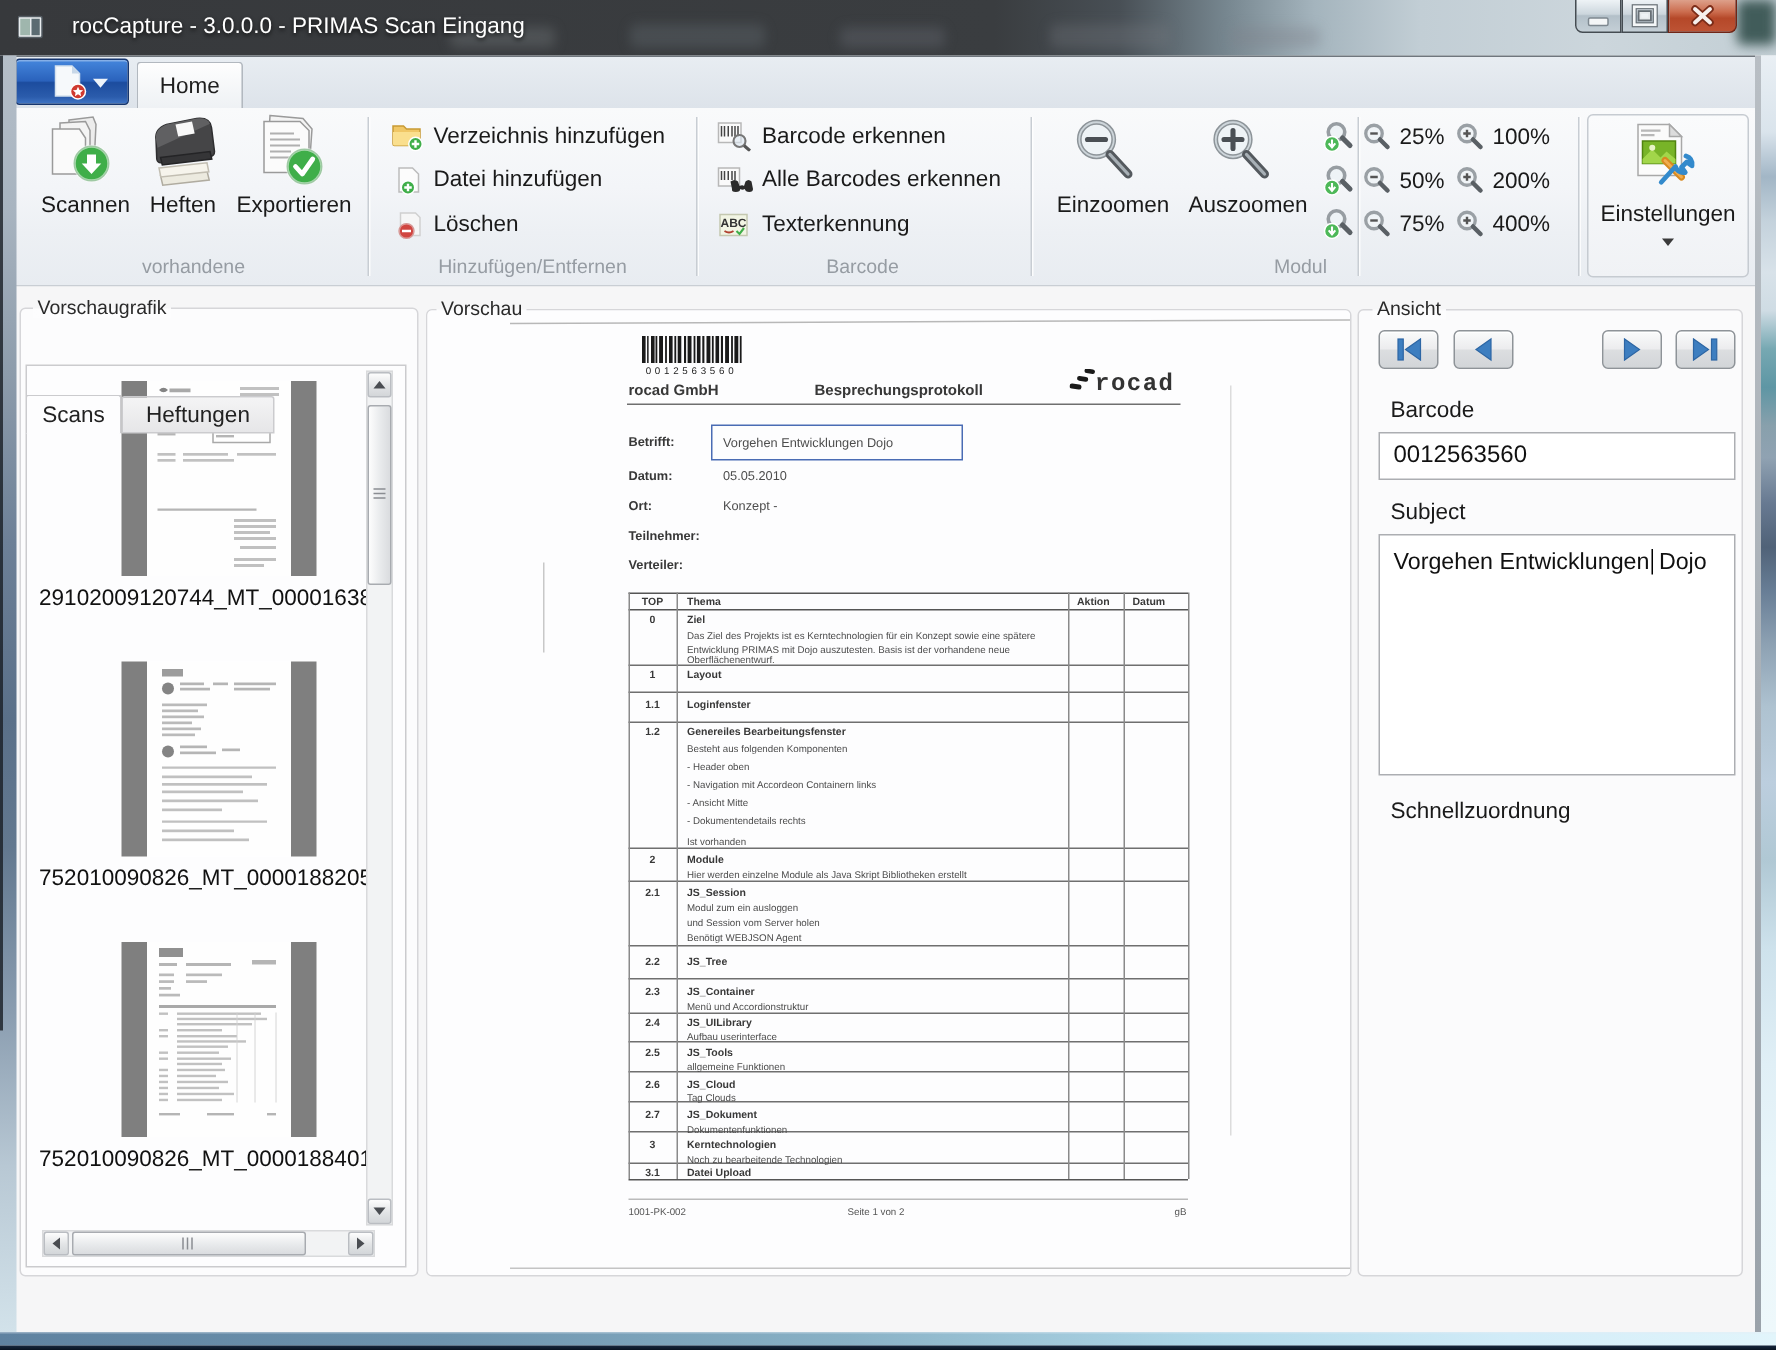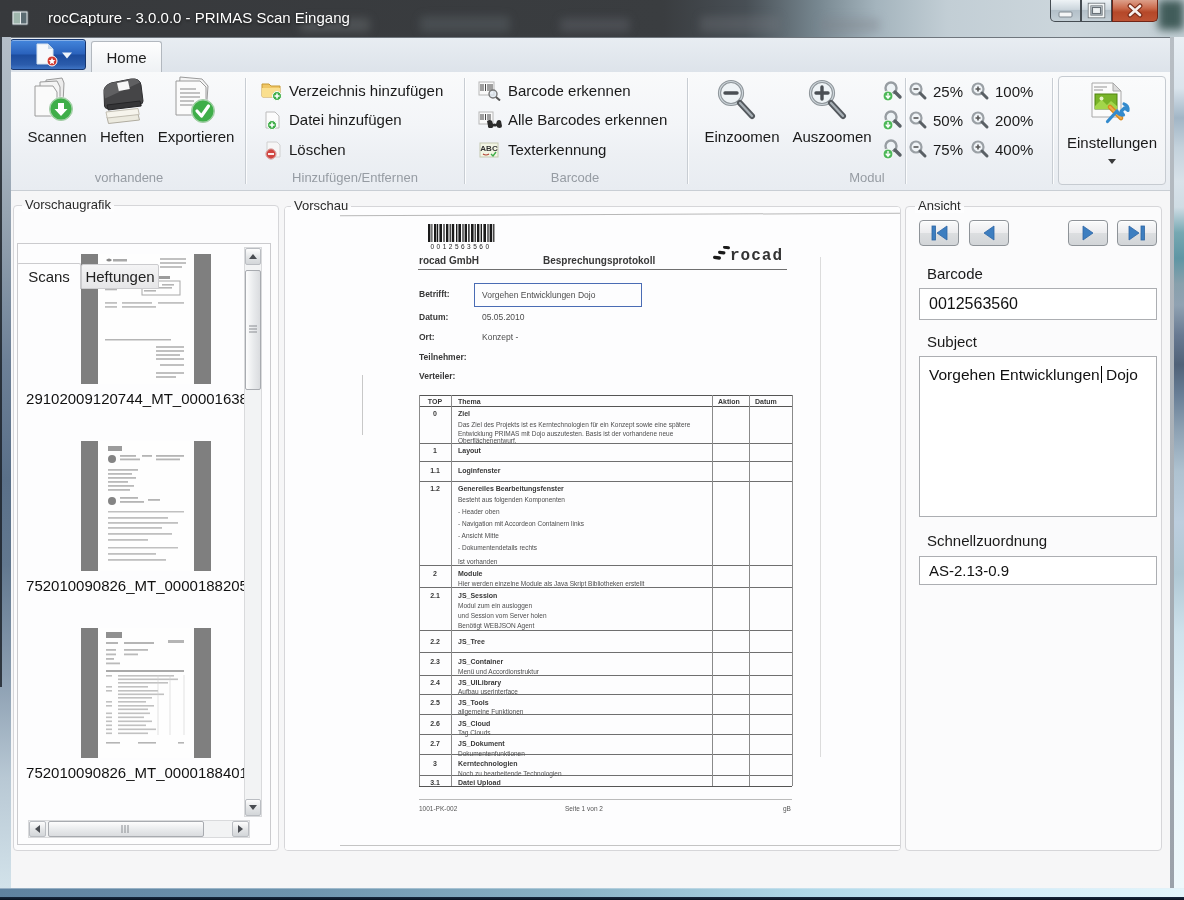--- a/index.html
+++ b/index.html
@@ -341,21 +341,21 @@
       </svg>
   </div>
 
   <div class="abs" id="client" style="left:2px;top:191px;width:1168px;height:664px;background:#f6f6f7"></div>
 
   <div class="gbox" id="gb-left" style="left:13px;top:205px;width:266px;height:646px"></div>
   <div class="gbox-label" style="left:22px;top:197px">Vorschaugrafik</div>
 
   <div class="abs" style="left:17px;top:243px;width:254px;height:602px;background:#fdfdfe;border:1px solid #cbcbce"></div>
   <div class="ptab" style="left:17px;top:218px;width:64px;height:26px;background:#fdfdfe;border:1px solid #cbcbce;border-bottom:none;border-radius:2px 2px 0 0;line-height:25px;z-index:3">Scans</div>
-  <div class="ptab" style="left:81px;top:219px;width:78px;height:25px;background:linear-gradient(#f4f4f5,#e6e6e8);border:1px solid #cbcbce;border-radius:2px 2px 0 0;line-height:24px;z-index:2">Heftungen</div>
+  <div class="ptab" style="left:81px;top:219px;width:102px;height:25px;background:linear-gradient(#f4f4f5,#e6e6e8);border:1px solid #cbcbce;border-radius:2px 2px 0 0;line-height:24px;z-index:2">Heftungen</div>
 
   <div class="thumb" style="left:81px;top:254px;height:130px">
     <div class="tbar" style="left:0"></div>
       <div class="tbar" style="left:113px"></div>
     <svg class="abs" style="left:17px;top:0;opacity:.72" width="96" height="130" viewBox="0 0 96 130">
       <rect width="96" height="130" fill="#fefefe"></rect>
       <path d="M8 6 q3 -3 6 0 q-3 3 -6 0" fill="#555"></path>
       <rect x="15" y="5" width="14" height="2.5" fill="#888"></rect>
       <g fill="#aaa">
           <rect x="62" y="4" width="26" height="2"></rect>
@@ -552,21 +552,20 @@
           <path d="M11 5 v14 l10 -7 z"></path>
           <rect x="23" y="5" width="3.5" height="14"></rect>
         </g>
       </svg></div>
 
   <div class="flabel" style="left:927px;top:265px">Barcode</div>
   <div class="finput" style="left:919px;top:288px;width:238px;height:32px;line-height:30px;padding-left:9px">0012563560</div>
   <div class="flabel" style="left:927px;top:333px">Subject</div>
   <div class="finput" style="left:919px;top:356px;width:238px;height:161px;line-height:20px;padding:8px 0 0 9px;font-size:15.5px">Vorgehen Entwicklungen<span style="border-left:1px solid #000;margin-left:1px"></span> Dojo</div>
   <div class="flabel" style="left:927px;top:532px">Schnellzuordnung</div>
-  <div class="finput" style="left:919px;top:556px;width:238px;height:29px;line-height:27px;padding-left:9px;font-size:15px">AS-2.13-0.9</div>
 
   <div class="abs" id="docwrap" style="left:285px;top:207px;width:615px;height:643px;background:#fdfdfe;border-radius:3px;overflow:hidden">
 
     <div class="abs" style="left:55px;top:7px;width:560px;height:1px;background:#b8b8b8;transform:rotate(-0.25deg)"></div>
     <div class="abs" style="left:55px;top:638px;width:560px;height:1px;background:#c4c4c4"></div>
     <div class="abs" style="left:535px;top:50px;width:1px;height:500px;background:#dcdcdc"></div>
     <div class="abs" style="left:77px;top:168px;width:1px;height:60px;background:#c8c8c8"></div>
 
     <svg class="abs" style="left:143px;top:17px" width="67" height="26" viewBox="0 0 67 26">
       <g fill="#1a1a1a">

